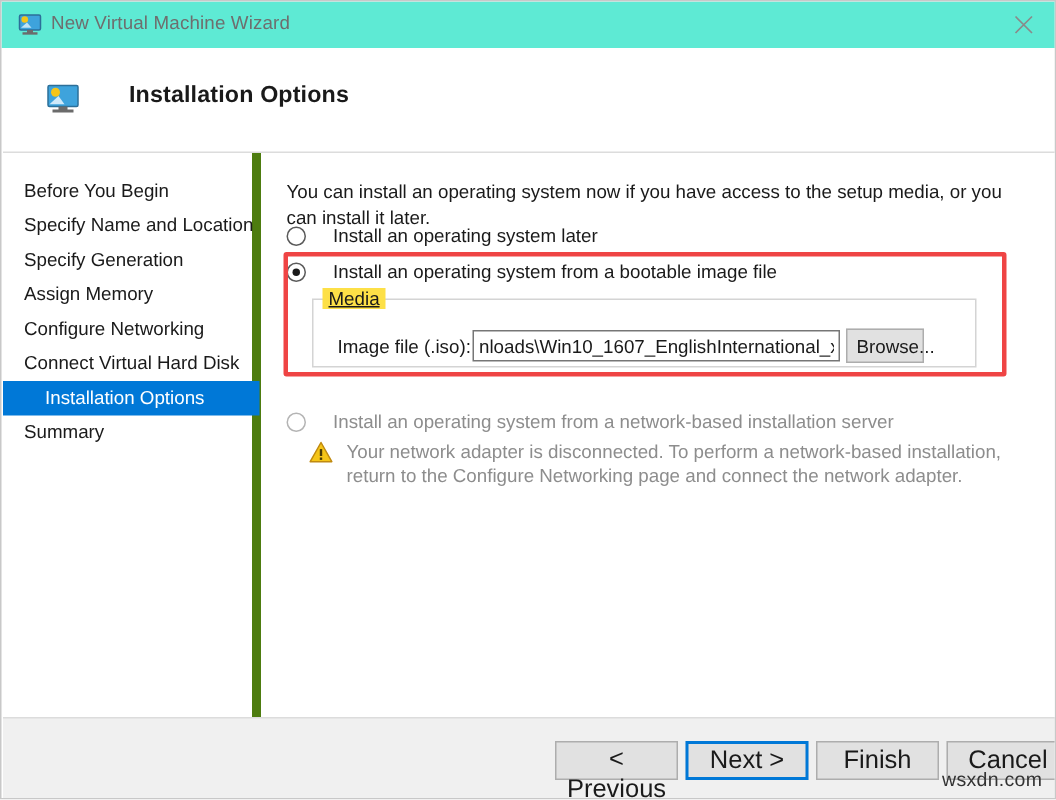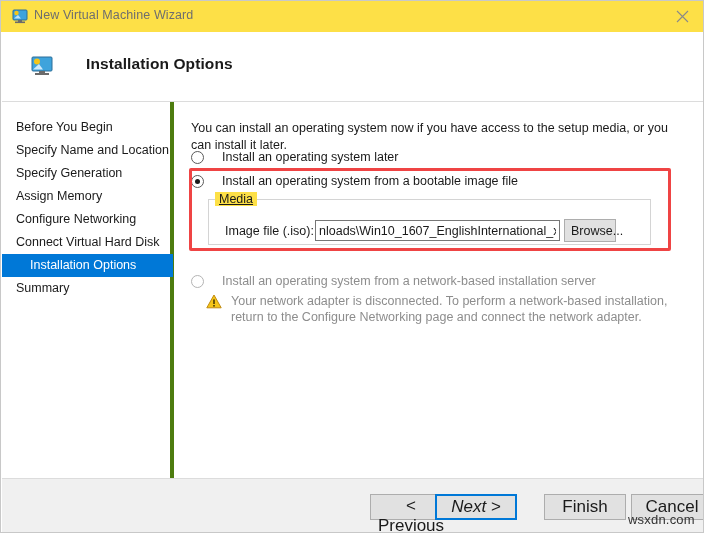--- a/index.html
+++ b/index.html
@@ -21,21 +21,21 @@
     box-sizing: border-box;
     overflow: hidden;
   }
 
   
   #titlebar {
     position: absolute;
     left: 0; top: 0;
     width: 704px;
     height: 31px;
-    background: #fde047;
+    background: #5eead4;
     box-sizing: border-box;
   }
   #title-icon {
     position: absolute;
     left: 11px; top: 8px;
     width: 16px; height: 15px;
   }
   #title-text {
     position: absolute;
     left: 33px; top: 7px;
@@ -86,21 +86,21 @@
     width: 702px;
     height: 376px;
     background: #ffffff;
   }
   #sidebar {
     position: absolute;
     left: 0; top: 0;
     width: 172px;
     height: 376px;
     background: #ffffff;
-    border-right: 4px solid #4d7c0f;
+    border-right: 6px solid #4d7c0f;
     box-sizing: border-box;
   }
   .side-item {
     position: absolute;
     left: 0;
     width: 171px;
     height: 23px;
     font-size: 12.5px;
     color: #1a1a1a;
     line-height: 23px;
@@ -276,21 +276,21 @@
     height: 26px;
     background: #e1e1e1;
     border: 1px solid #adadad;
     font-family: "Liberation Sans", sans-serif;
     font-size: 17px;
     color: #1a1a1a;
     box-sizing: border-box;
     cursor: default;
   }
   #btn-previous { left: 368px; }
-  #btn-next     { left: 433px; border: 2px solid #0078d7; font-style: italic; }
+  #btn-next     { left: 455px; border: 2px solid #0078d7; }
   #btn-finish   { left: 542px; }
   #btn-cancel   { left: 629px; }
 
   #watermark {
     position: absolute;
     left: 627px; top: 511px;
     font-size: 13px;
     color: #333333;
     letter-spacing: .2px;
   }

